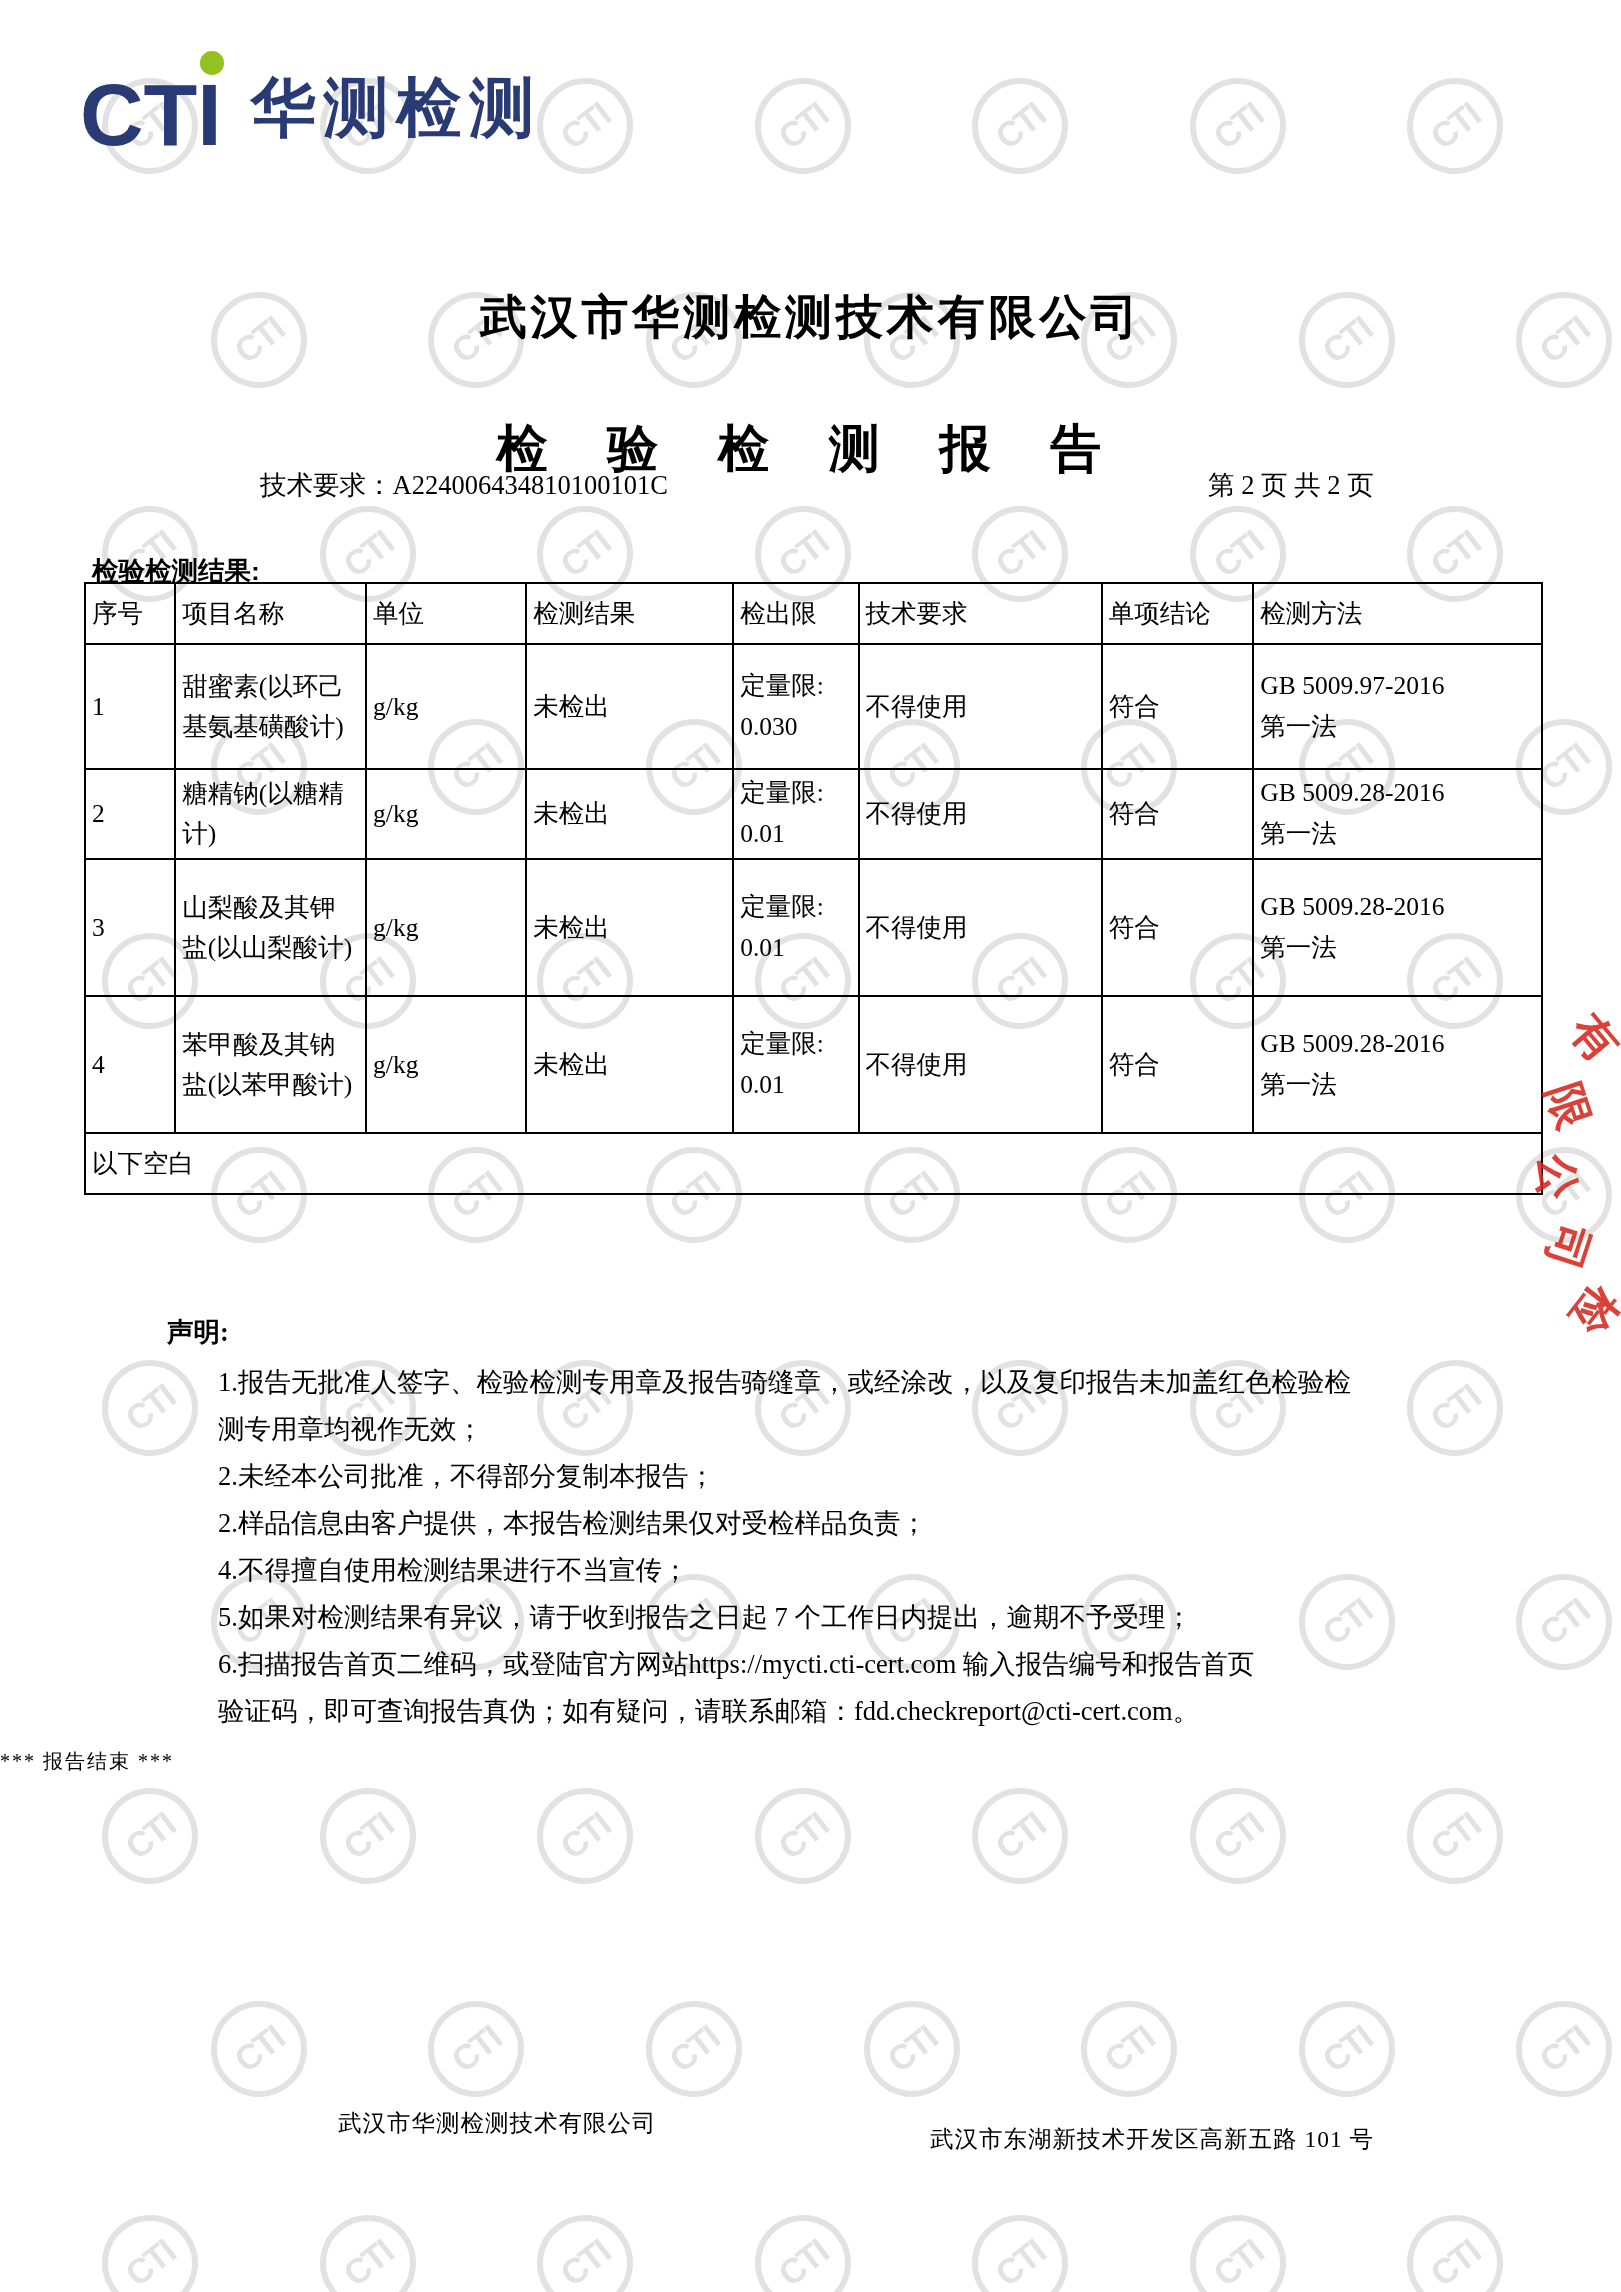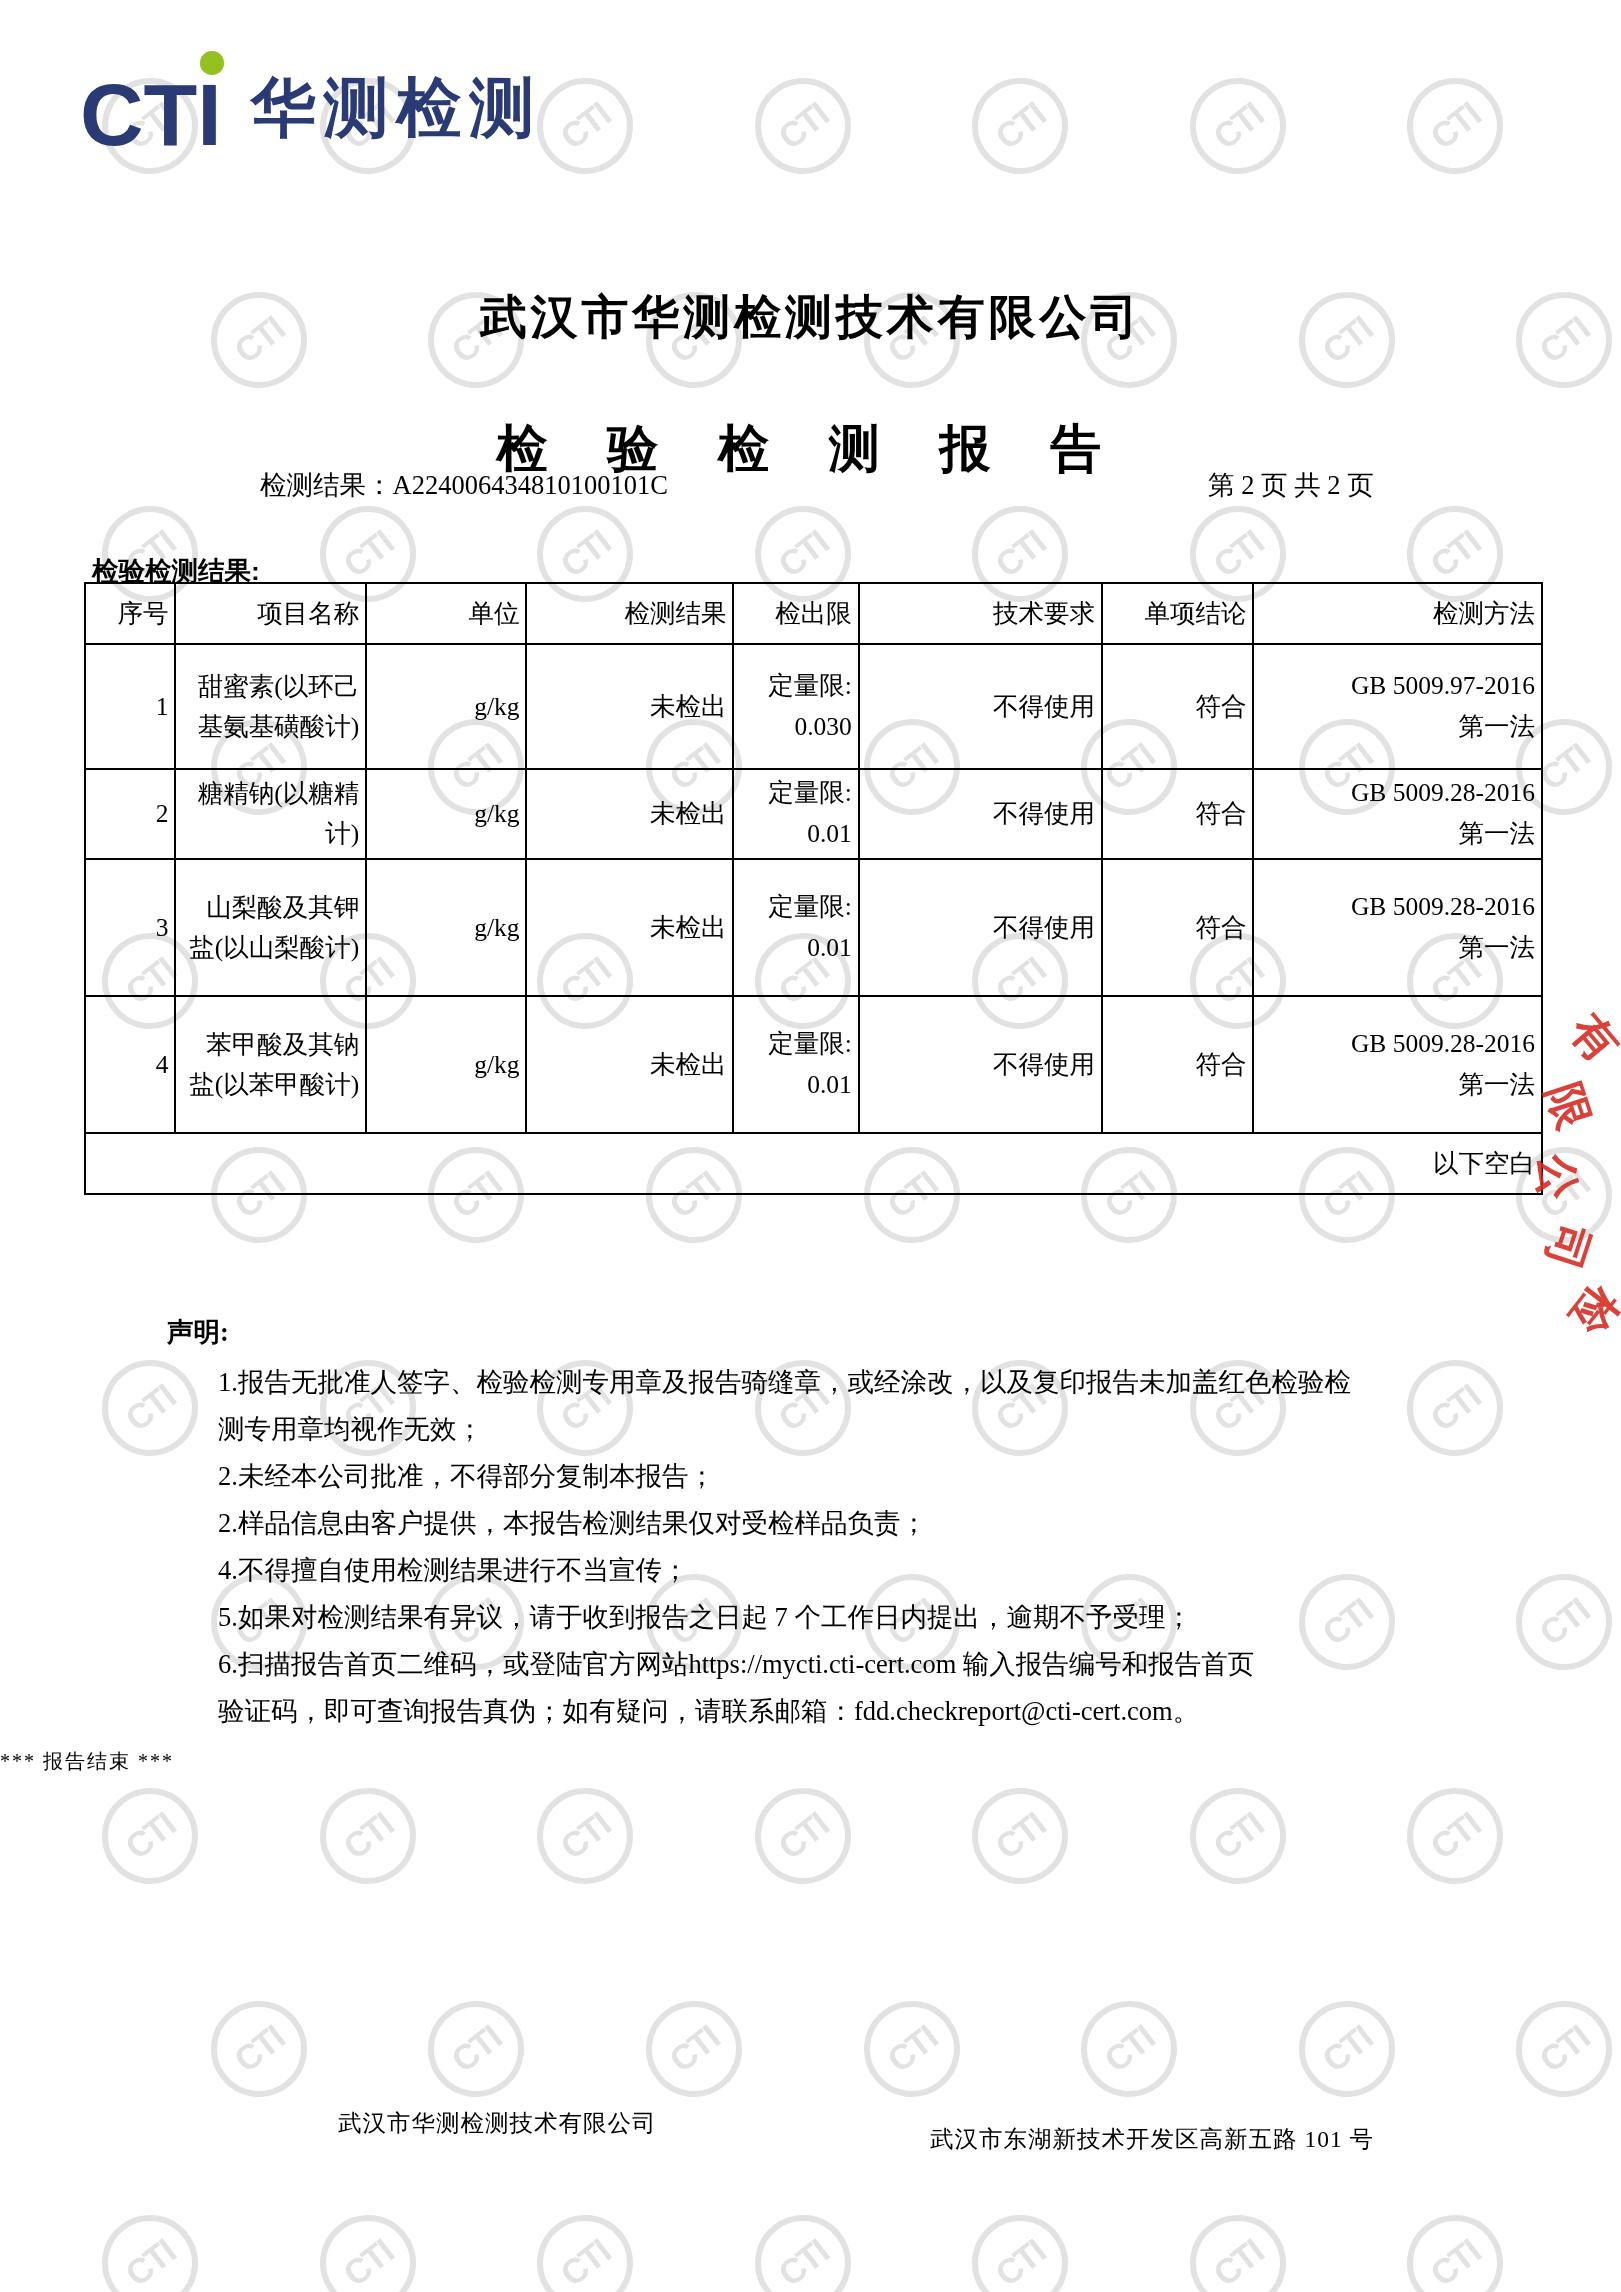--- a/index.html
+++ b/index.html
@@ -39,21 +39,21 @@
   .meta{position:absolute;top:467px;left:0;width:100%;height:39px;font-size:26.5px;z-index:1;}
   .meta .report-no{position:absolute;left:260px;top:0;}
   .meta .page-info{position:absolute;left:1208px;top:0;}
   
   .section-label{
     position:absolute;left:92px;top:553px;z-index:1;
     font-family:"Liberation Sans","DejaVu Sans",sans-serif;font-weight:700;font-size:26.5px;
   }
   table.results{
     position:absolute;left:84px;top:582px;width:1459px;z-index:1;
-    border-collapse:collapse;table-layout:fixed;text-align:right;font-size:25.5px;
+    border-collapse:collapse;table-layout:fixed;text-align:left;font-size:25.5px;
     background:transparent;
   }
   table.results td,table.results th{
     border:2px solid #000;padding:2px 5.9px;vertical-align:middle;font-weight:400;
     line-height:1.55;
   }
   td.cell-item{word-break:break-all;padding:2px 13.7px;}
   .two-line div{line-height:1.6;}
   
   .stamp{position:absolute;inset:0;z-index:3;pointer-events:none;}
@@ -323,21 +323,21 @@
       <span>CTI</span>
       <span class="logo-dot"></span>
     </div>
     <div class="logo-cjk">华测检测</div>
   </div>
 
   <div class="company-title">武汉市华测检测技术有限公司</div>
   <div class="report-title">检 验 检 测 报 告</div>
 
   <div class="meta">
-    <span class="report-no"><span>检测结果：</span><span>A224006434810100101C</span></span>
+    <span class="report-no"><span>技术要求：</span><span>A224006434810100101C</span></span>
     <span class="page-info">第 2 页 共 2 页</span>
   </div>
 
   <div class="section-label">检验检测结果:</div>
   <table class="results">
     <colgroup>
       <col style="width:6.2%">
         <col style="width:13.1%">
         <col style="width:11.0%">
         <col style="width:14.2%">

